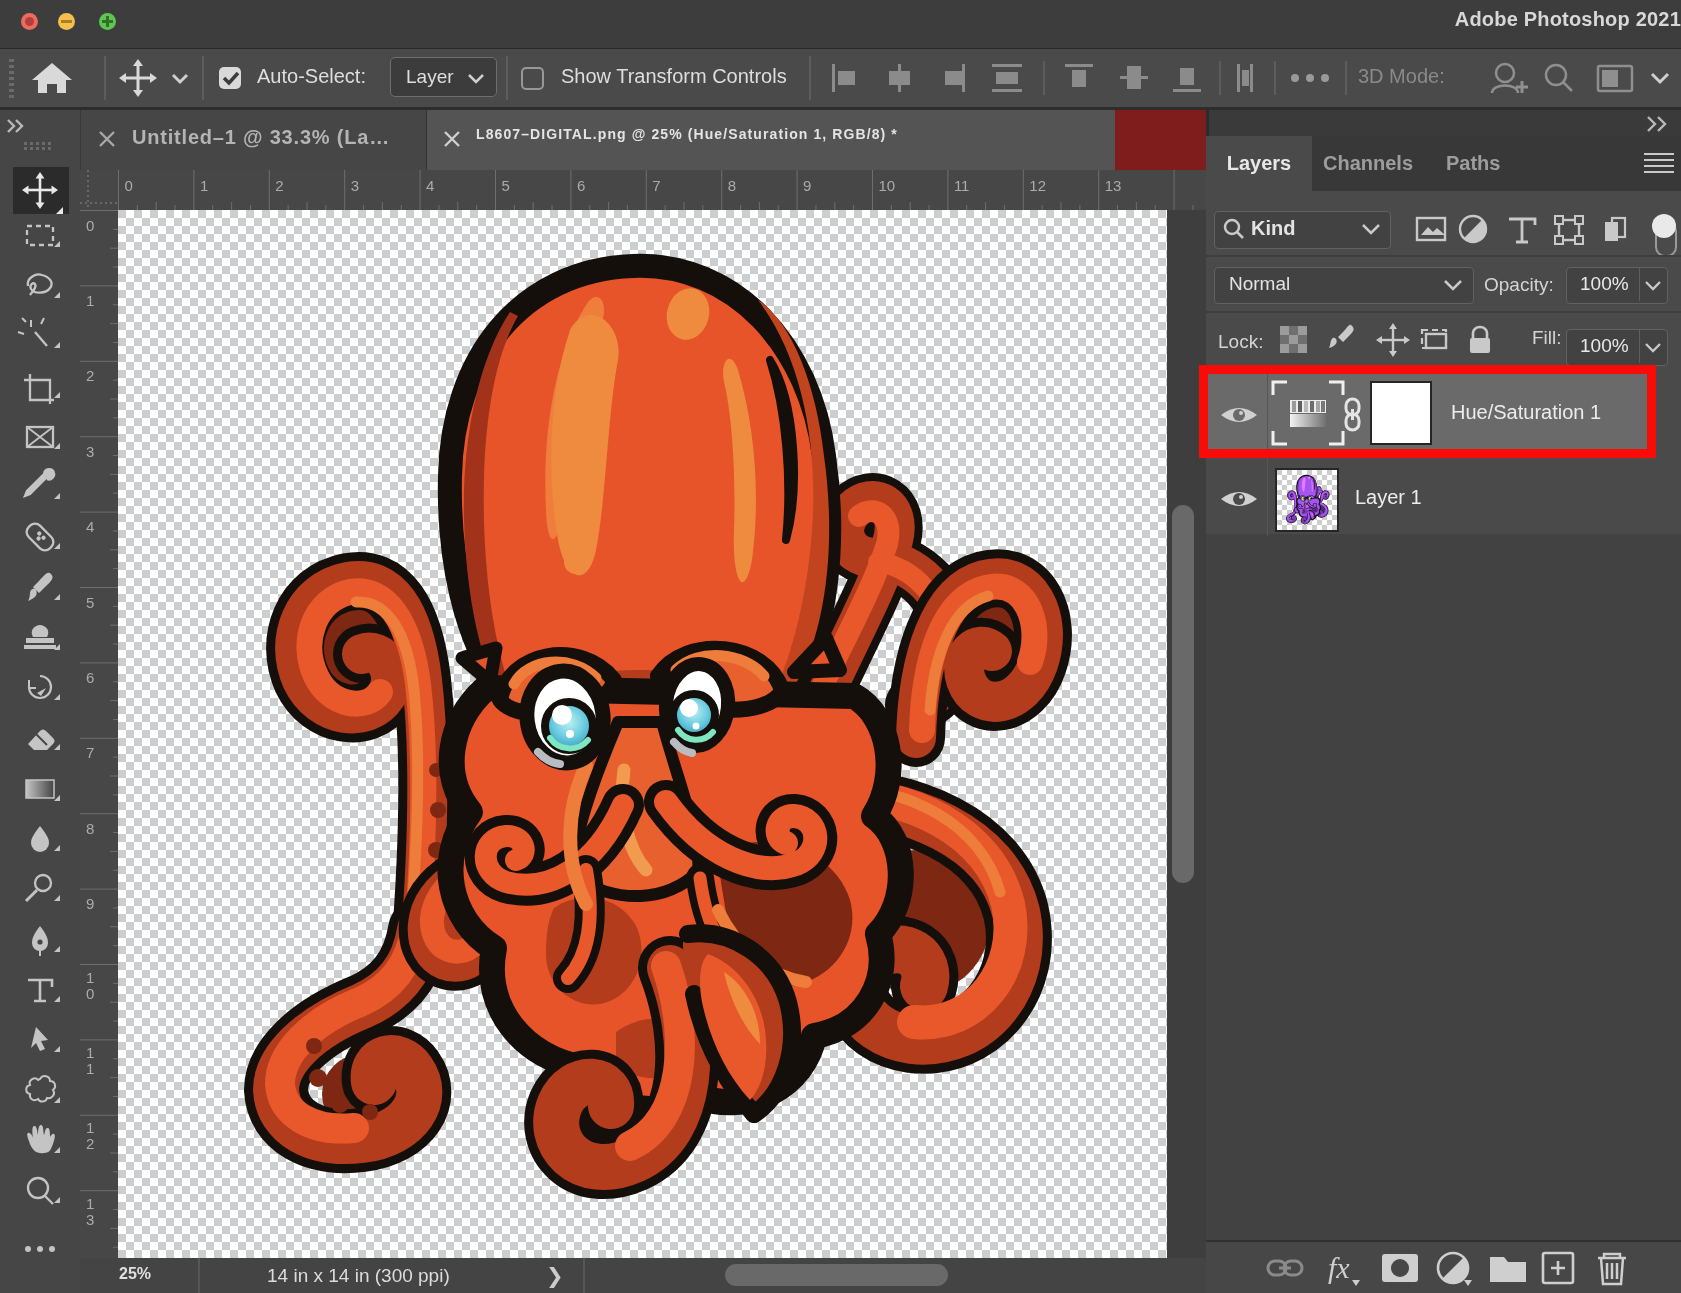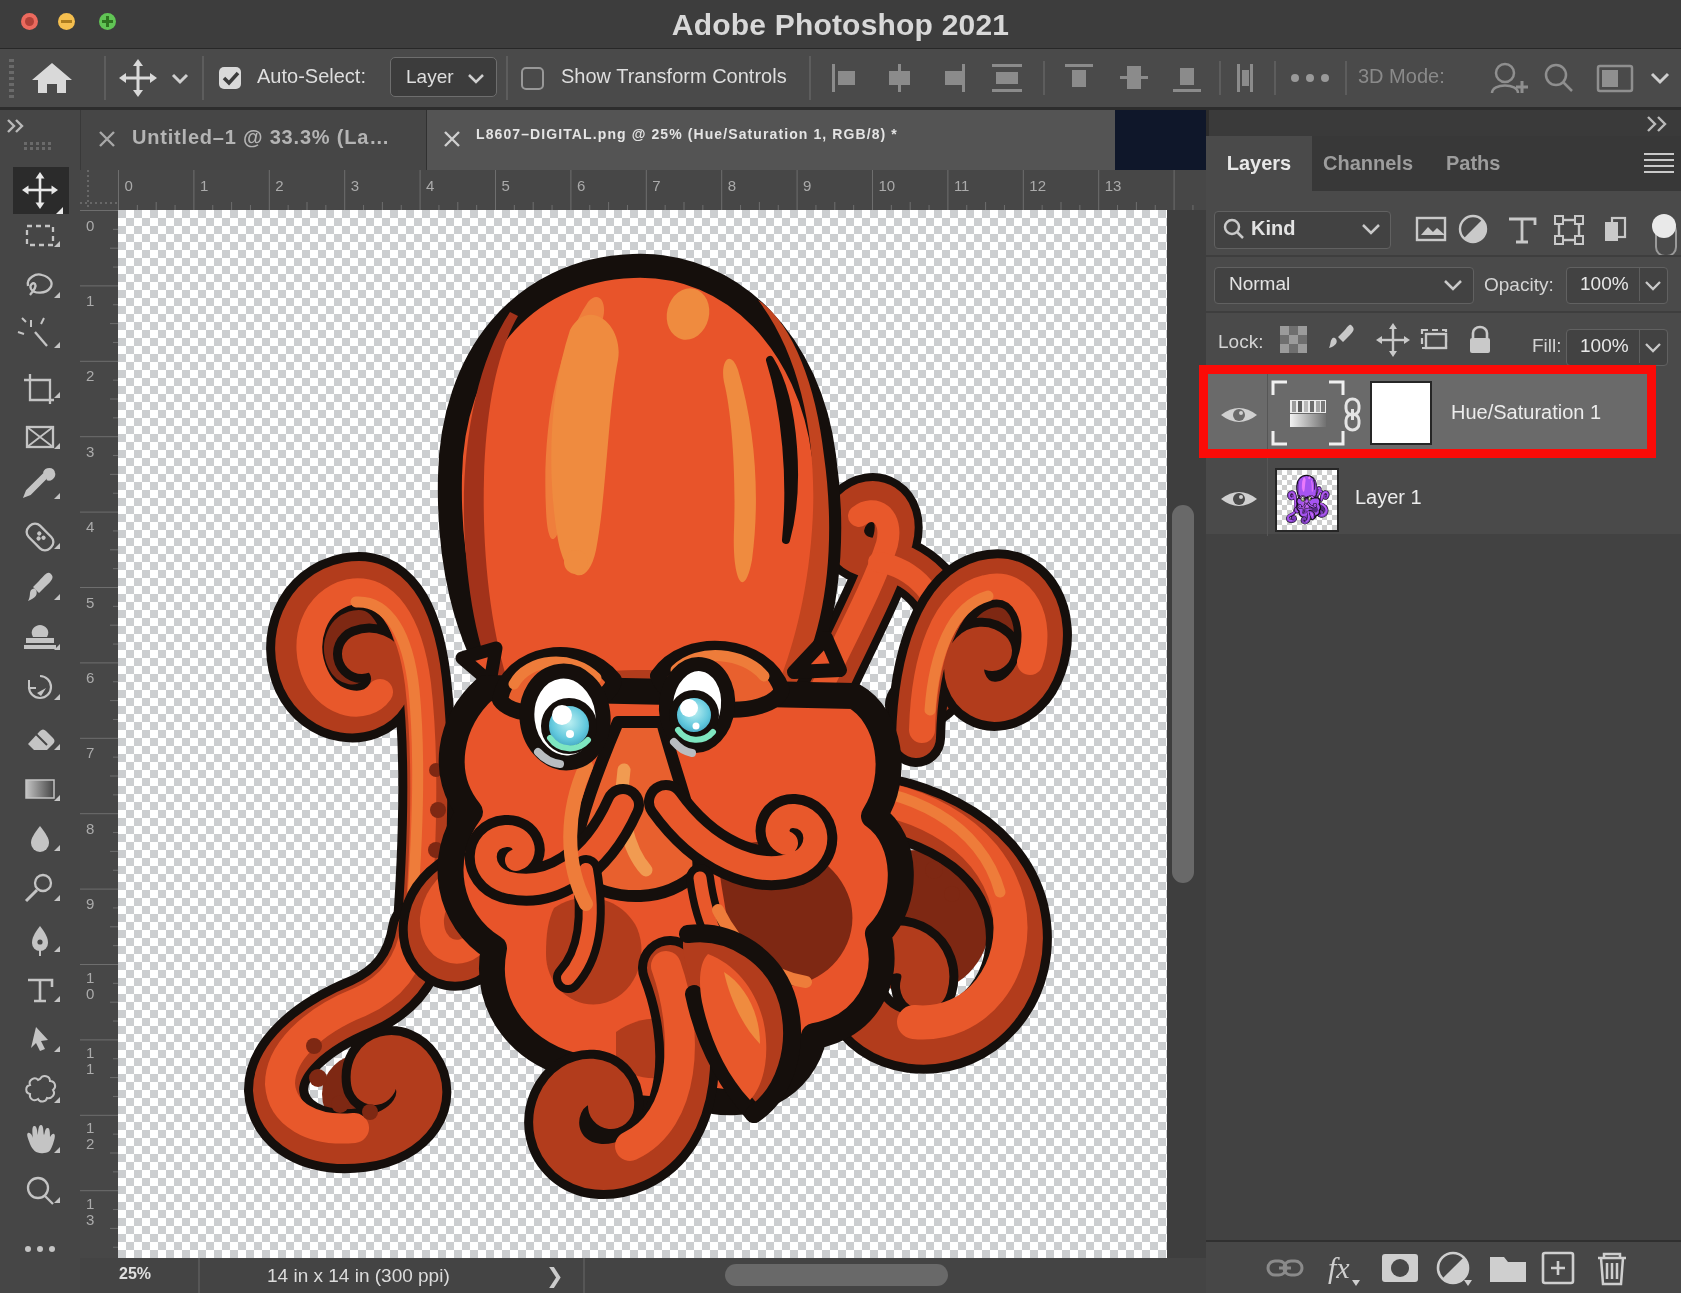--- a/index.html
+++ b/index.html
@@ -2,28 +2,28 @@
 <html><head>
 <meta charset="utf-8">
 <style>
   html,body{margin:0;padding:0;}
   body{width:1681px;height:1293px;position:relative;background:#4a4a4a;
        font-family:"Liberation Sans",sans-serif;overflow:hidden;}
   .abs{position:absolute;}
   
   #titlebar{left:0;top:0;width:1681px;height:48px;background:#3d3d3d;border-bottom:1px solid #282828;}
   .tl{position:absolute;top:13px;width:17px;height:17px;border-radius:50%;}
-  #title-text{position:absolute;top:8px;width:100%;text-align:center;color:#d8d8d8;
-              font-size:30px;font-weight:700;letter-spacing:.2px;}
+  #title-text{position:absolute;top:8px;width:100%;text-align:right;color:#d8d8d8;
+              font-size:20px;font-weight:700;letter-spacing:.2px;}
   
   #optbar{left:0;top:49px;width:1681px;height:58px;background:#4a4a4a;}
   .osep{position:absolute;top:7px;width:2px;height:44px;background:#5d5d5d;}
   .optxt{position:absolute;color:#dedede;font-size:20px;top:16px;}
   
-  #tabbar{left:80px;top:110px;width:1126px;height:60px;background:#0f172a;}
+  #tabbar{left:80px;top:110px;width:1126px;height:60px;background:#7f1d1d;}
   .tab{position:absolute;top:0;height:60px;}
   
   #toolbar{left:0;top:110px;width:80px;height:1183px;background:#464646;border-right:1px solid #393939;}
   
   #rcorner{left:80px;top:170px;width:38px;height:40px;background:#474747;border-right:1px solid #3a3a3a;border-bottom:1px solid #3a3a3a;}
   #rtop{left:118px;top:170px;width:1088px;height:40px;background:#474747;border-bottom:1px solid #3a3a3a;overflow:hidden;}
   #rleft{left:80px;top:210px;width:38px;height:1048px;background:#474747;border-right:1px solid #3a3a3a;overflow:hidden;}
   
   #canvas{left:118px;top:210px;width:1049px;height:1048px;overflow:hidden;
     background-image:conic-gradient(#fff 90deg,#ccced0 90deg 180deg,#fff 180deg 270deg,#ccced0 270deg);
@@ -691,21 +691,21 @@
 
       <g stroke="#c9c9c9" stroke-width="2.2" fill="none">
         <rect x="146" y="10" width="24" height="18" stroke-dasharray="6 4"></rect>
         <rect x="150" y="14" width="20" height="14" fill="#4a4a4a"></rect>
         <rect x="150" y="14" width="20" height="14"></rect>
       </g>
 
       <rect x="194" y="18" width="20" height="15" rx="2" fill="#c9c9c9"></rect>
       <path d="M197 18 v-5 a7 6 0 0 1 14 0 v5" stroke="#c9c9c9" stroke-width="2.6" fill="none"></path>
     </svg>
-    <div class="ptxt" style="left:326px;top:144px;">Fill:</div>
+    <div class="ptxt" style="left:326px;top:136px;">Fill:</div>
     <div class="pselect" style="left:360px;top:138px;width:100px;height:35px;">
       <div style="position:absolute;left:13px;top:5px;color:#e8e8e8;font-size:19px;">100%</div>
       <div style="position:absolute;right:27px;top:0;width:1px;height:33px;background:#5e5e5e;"></div>
       <svg width="18" height="14" style="position:absolute;right:5px;top:12px;">
           <path d="M2 2 l7 7 l7 -7" stroke="#c9c9c9" stroke-width="2.3" fill="none"></path>
         </svg>
     </div>
   </div>
 
   <div style="position:absolute;left:0;top:424px;width:475px;height:706px;background:#424242;"></div>

